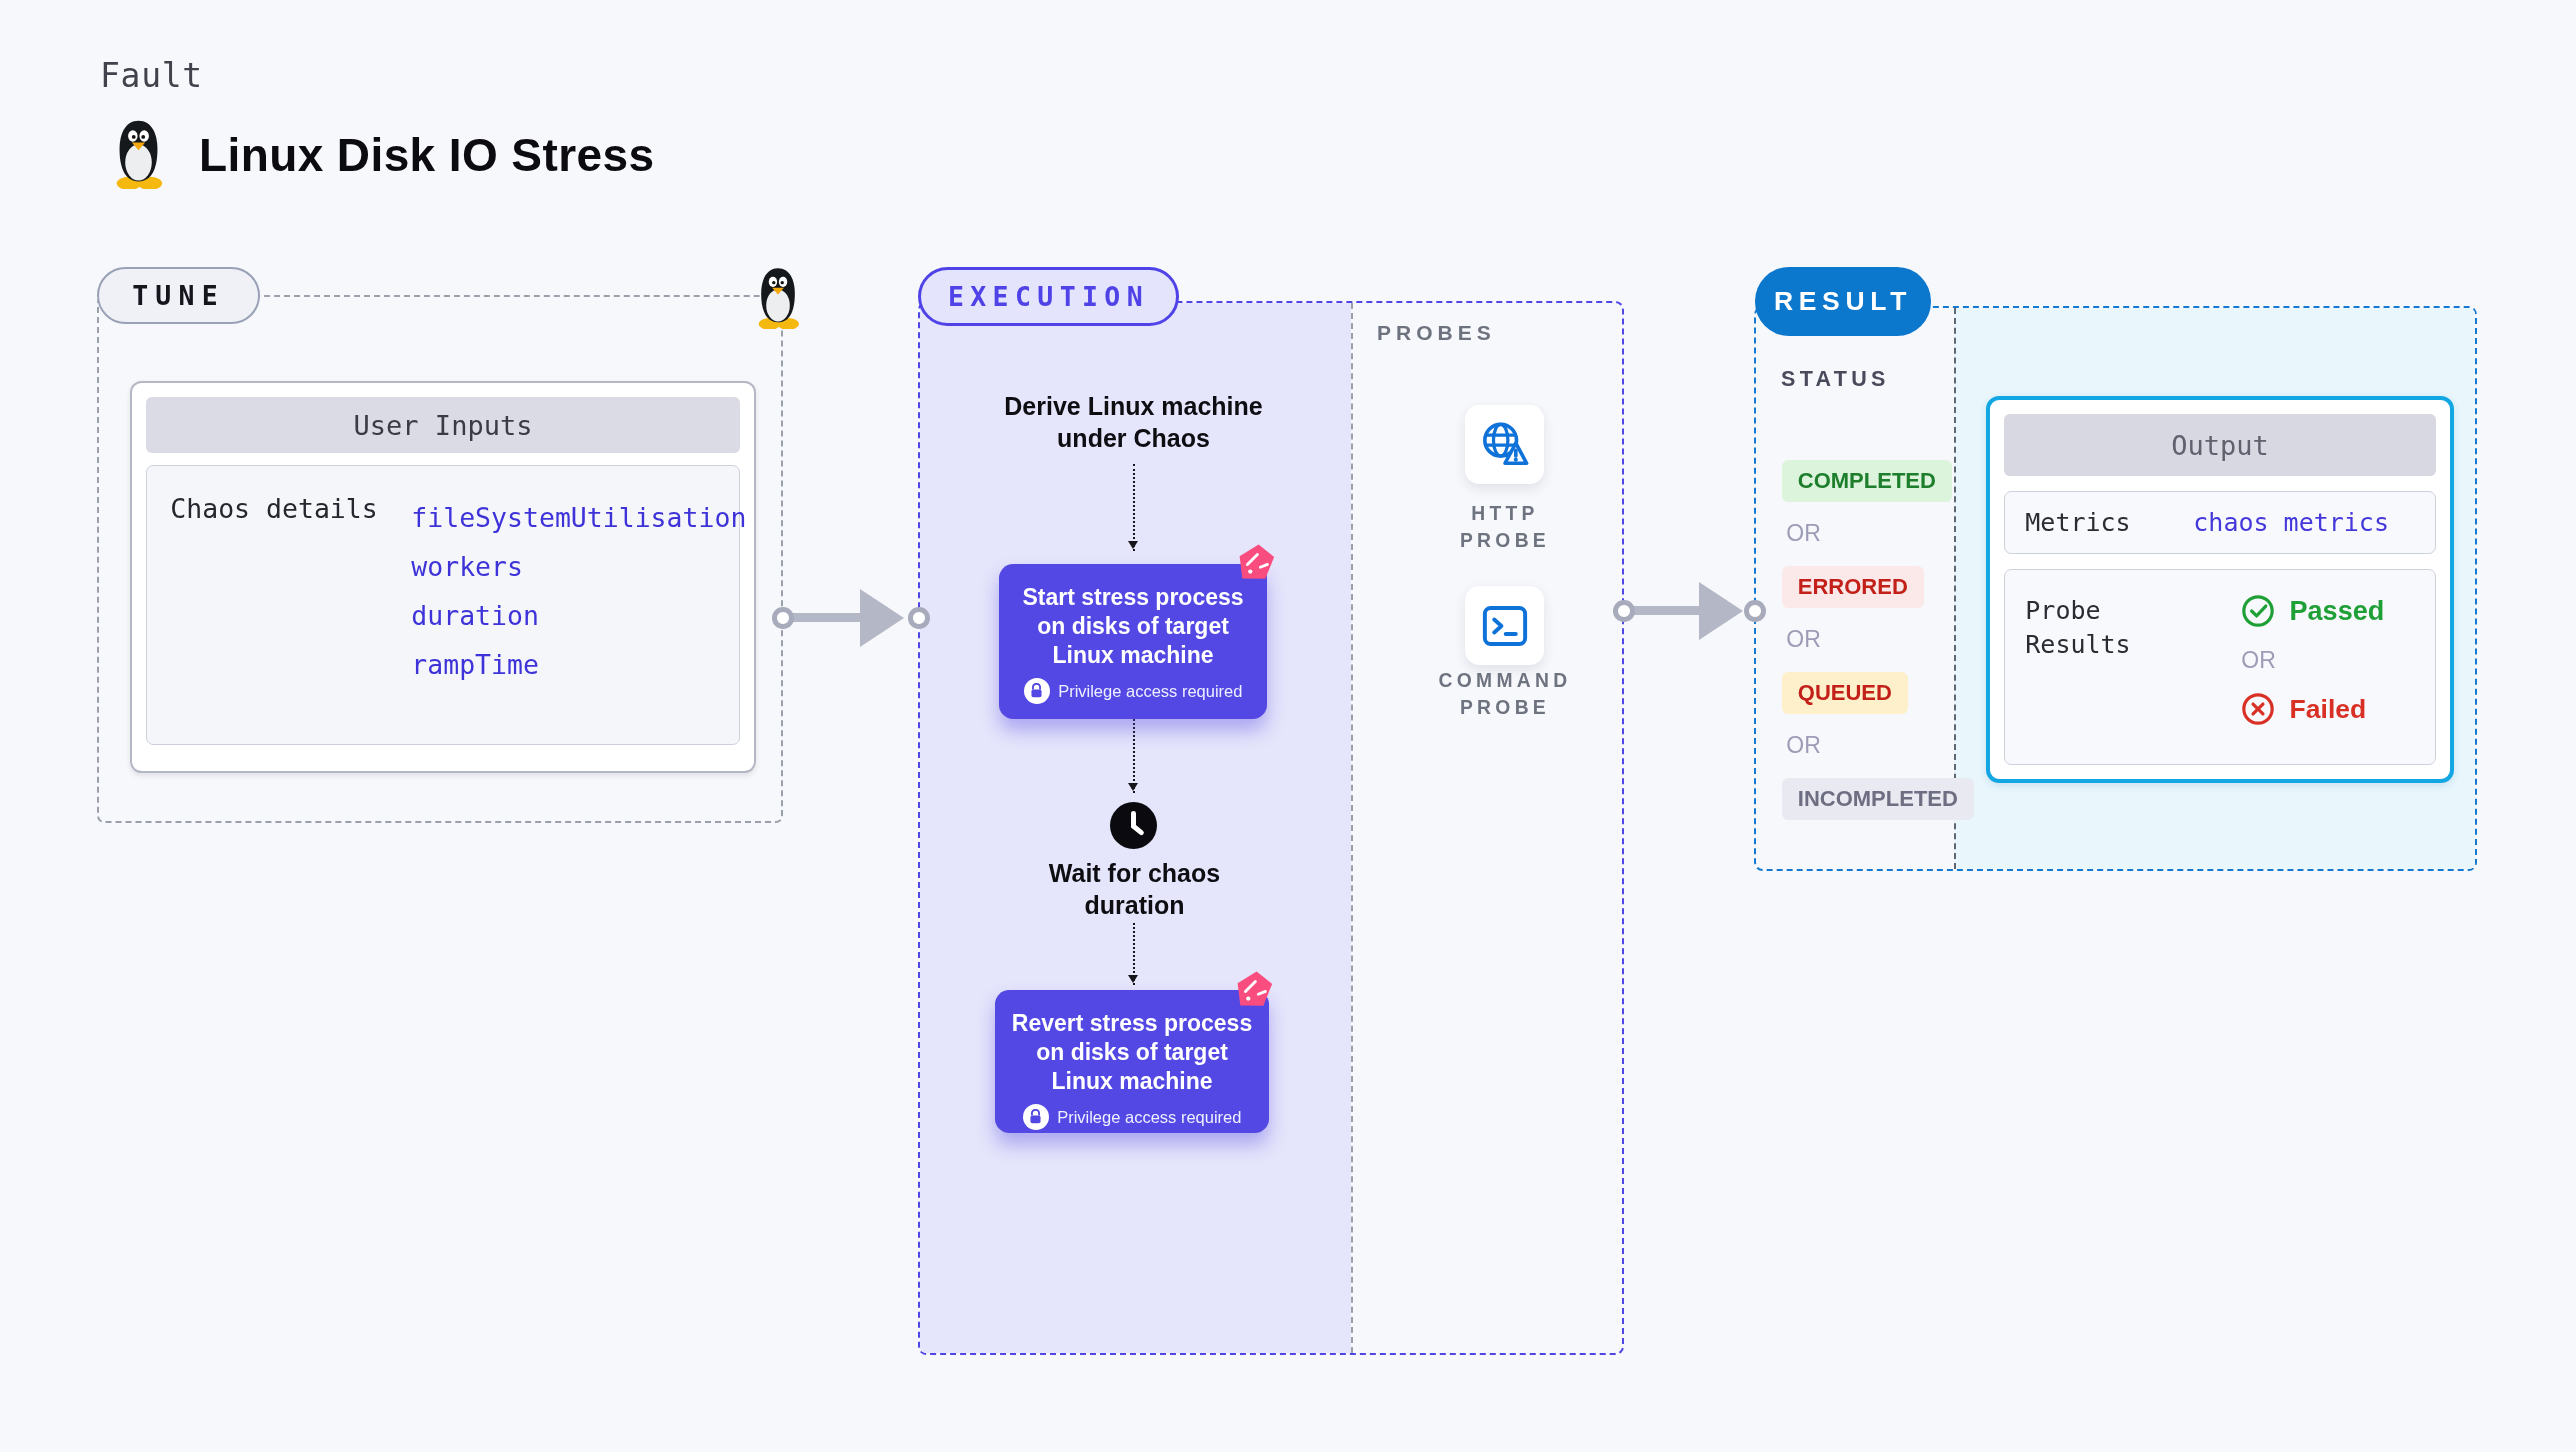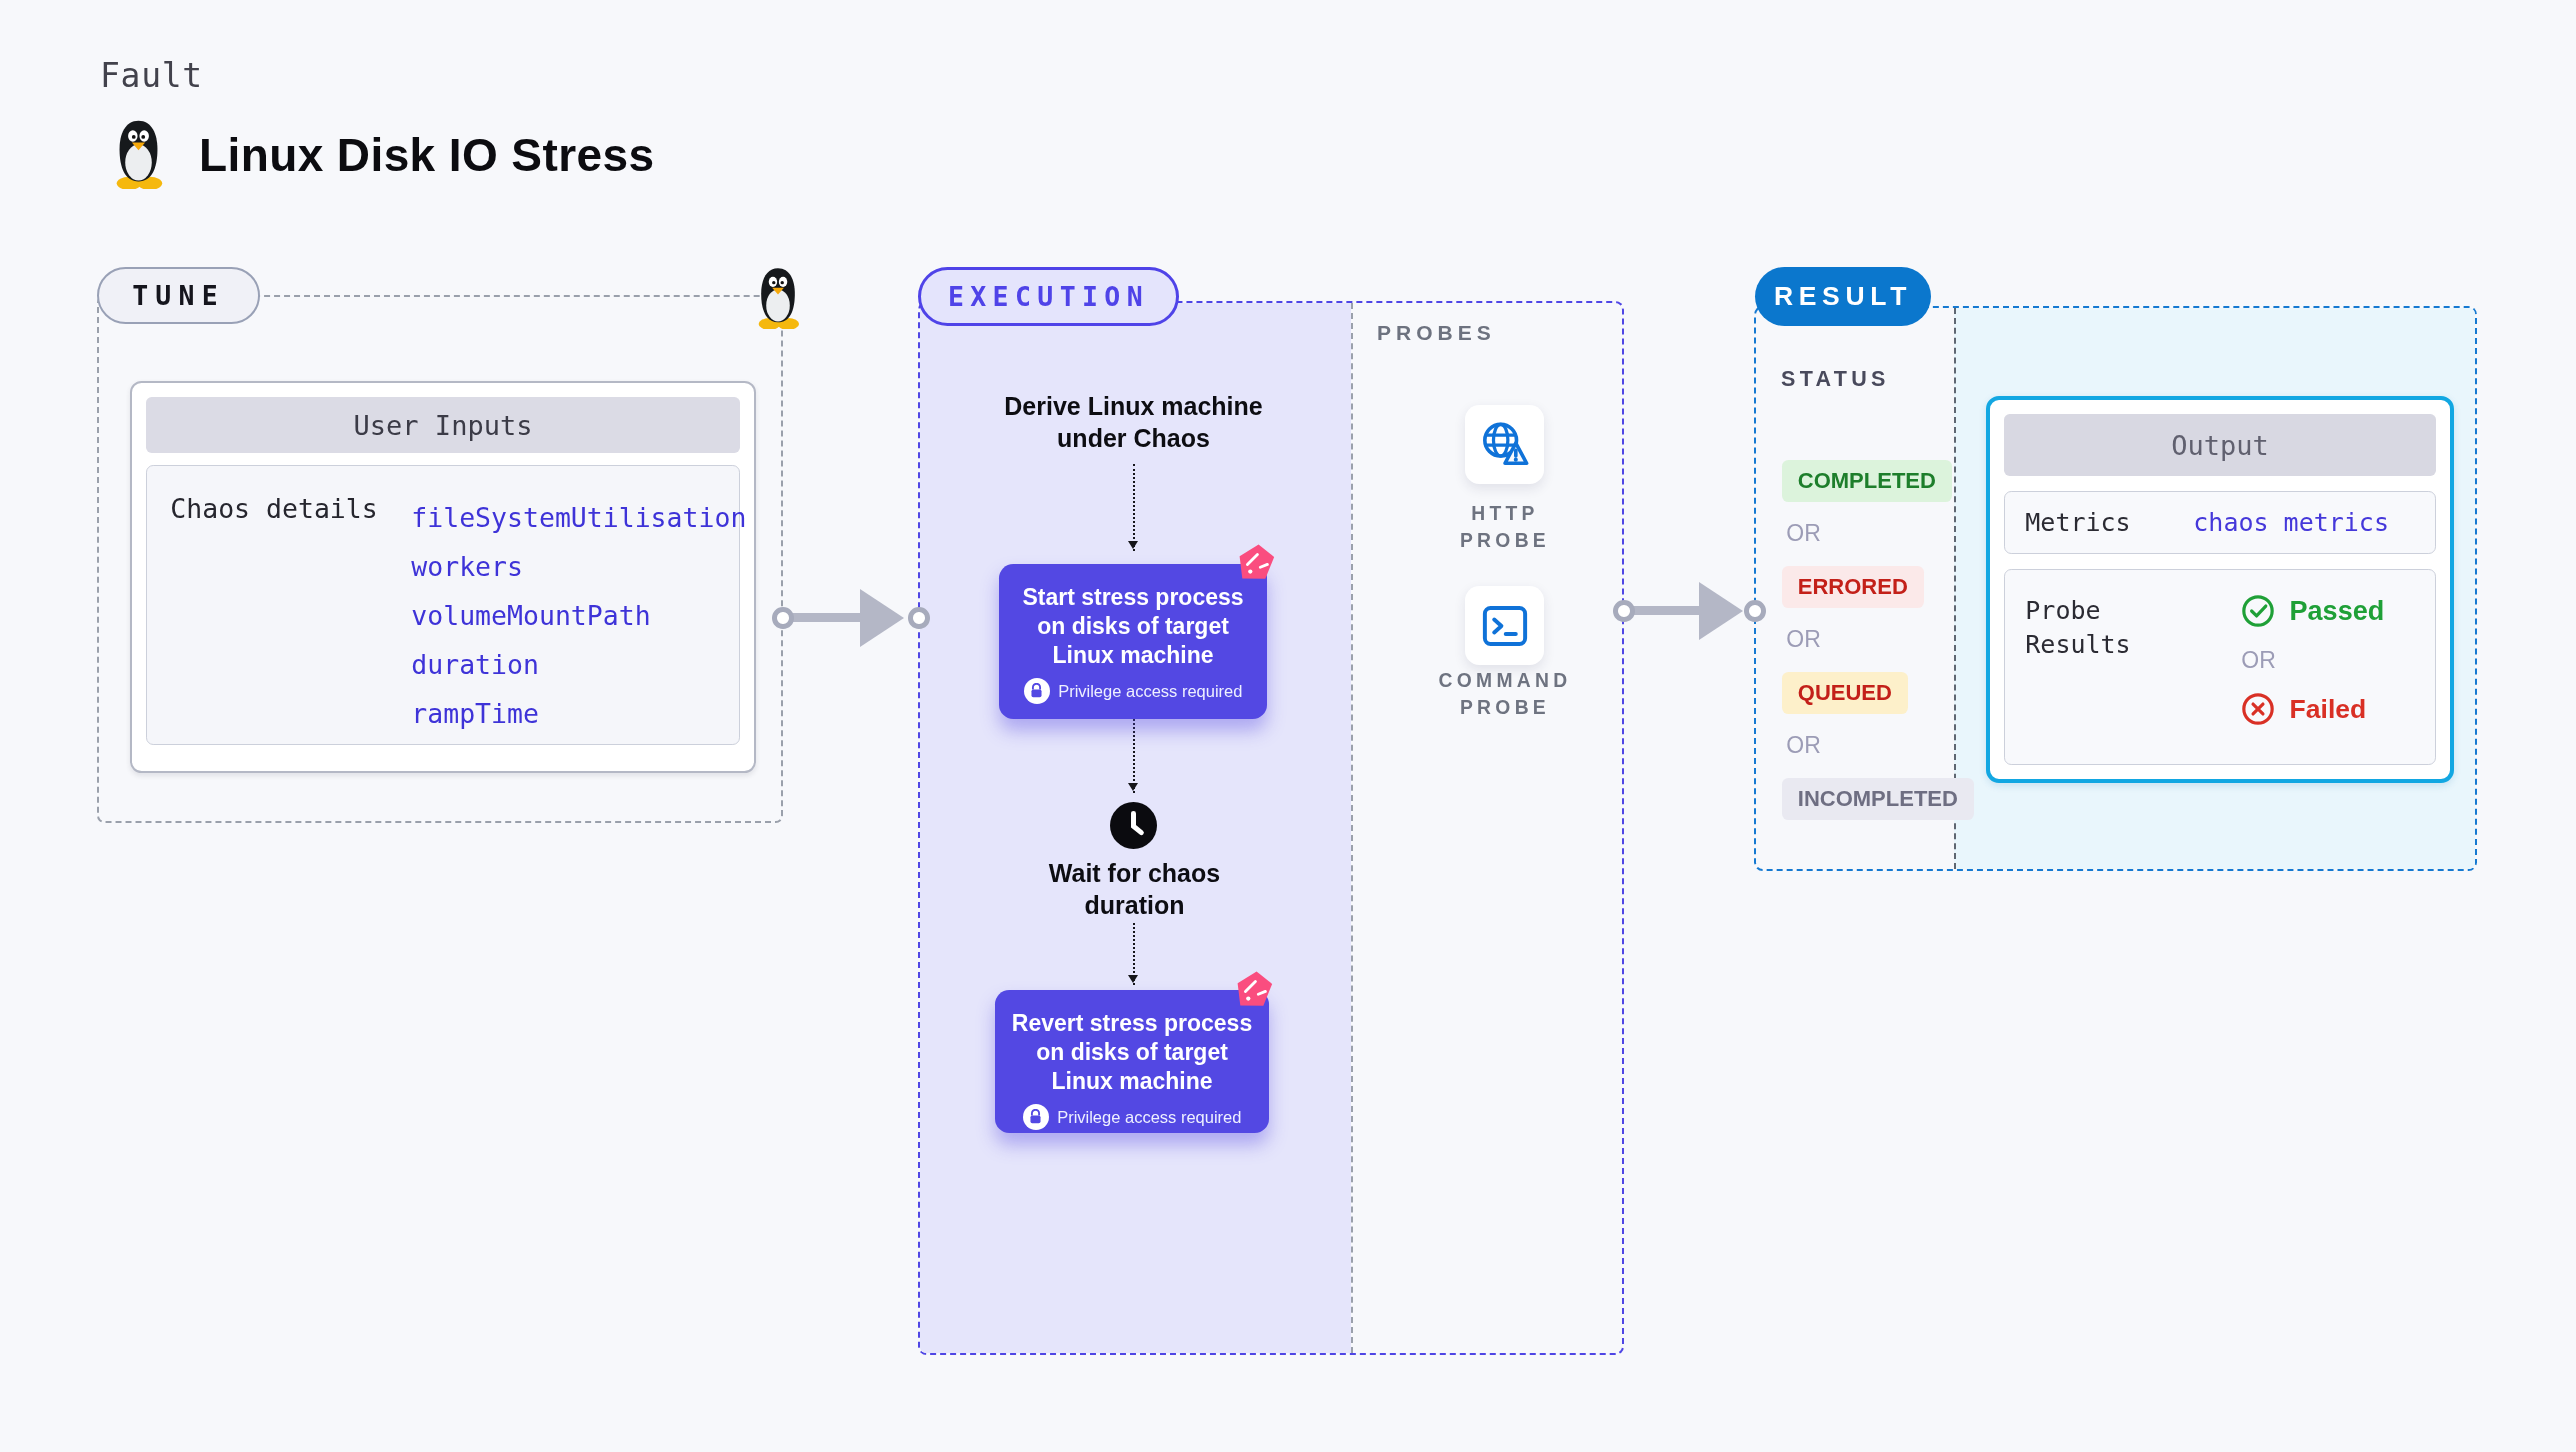--- a/index.html
+++ b/index.html
@@ -14,21 +14,21 @@
   .tux-header { left:107px; top:117px; width:63px; height:72px; }
   .page-title { position:absolute; left:199px; top:128px; font-size:46px; font-weight:800; color:#0c0c10; letter-spacing:0.4px; }
 
   
   .pill { position:absolute; display:flex; align-items:center; justify-content:center;
           border-radius:34px; font-weight:bold; z-index:5; }
   .pill-tune { left:97px; top:267px; width:163px; height:57px; background:#f0f1f7;
                border:2.9px solid #99a1b6; color:#15151d; font-size:26.5px; letter-spacing:7.2px; }
   .pill-exec { left:918px; top:267px; width:261px; height:59px; background:#e4e4fc;
                border:3.6px solid #4f43e8; color:#4f43e8; font-size:26.5px; letter-spacing:6.4px; }
-  .pill-result { left:1755px; top:267px; width:176px; height:59px; background:#0b77cd;
+  .pill-result { left:1755px; top:267px; width:176px; height:69px; background:#0b77cd;
                color:#ffffff; font-size:26.5px; letter-spacing:5.7px; }
 
   
   .tune-box { position:absolute; left:97px; top:295px; width:686px; height:528px;
               border:2.9px dashed #9aa0ab; border-radius:7.2px; }
   .tux-tune { left:750px; top:265px; width:56px; height:64px; z-index:6; }
   .ui-card { position:absolute; left:130px; top:381px; width:626px; height:392px; background:#ffffff;
              border:2.9px solid #b4b8c5; border-radius:11.5px; box-shadow:0 2.1px 5.7px rgba(40,40,60,.10); padding:14.3px; }
   .ui-head { height:56px; background:#dbdbe5; border-radius:5.7px; display:flex; align-items:center;
              justify-content:center; font-size:27px; color:#3b3b47; }
@@ -144,21 +144,20 @@
     <path d="M25 27 L39 27 L32 35 Z" fill="#f5a80a"></path>
   </svg>
 
   <div class="ui-card">
     <div class="ui-head mono">User Inputs</div>
     <div class="ui-body">
       <div class="ui-row-label mono">Chaos details</div>
       <div class="ui-values mono">
         <div>fileSystemUtilisation</div>
         <div>workers</div>
-        <div>volumeMountPath</div>
         <div>duration</div>
         <div>rampTime</div>
       </div>
     </div>
   </div>
 
   <div class="dot-circle" style="left:772px; top:607px;"></div>
   <div class="h-line" style="left:791px; top:613px; width:73px;"></div>
   <div class="h-arrow" style="left:860px; top:589px;"></div>
   <div class="dot-circle" style="left:908px; top:607px;"></div>

